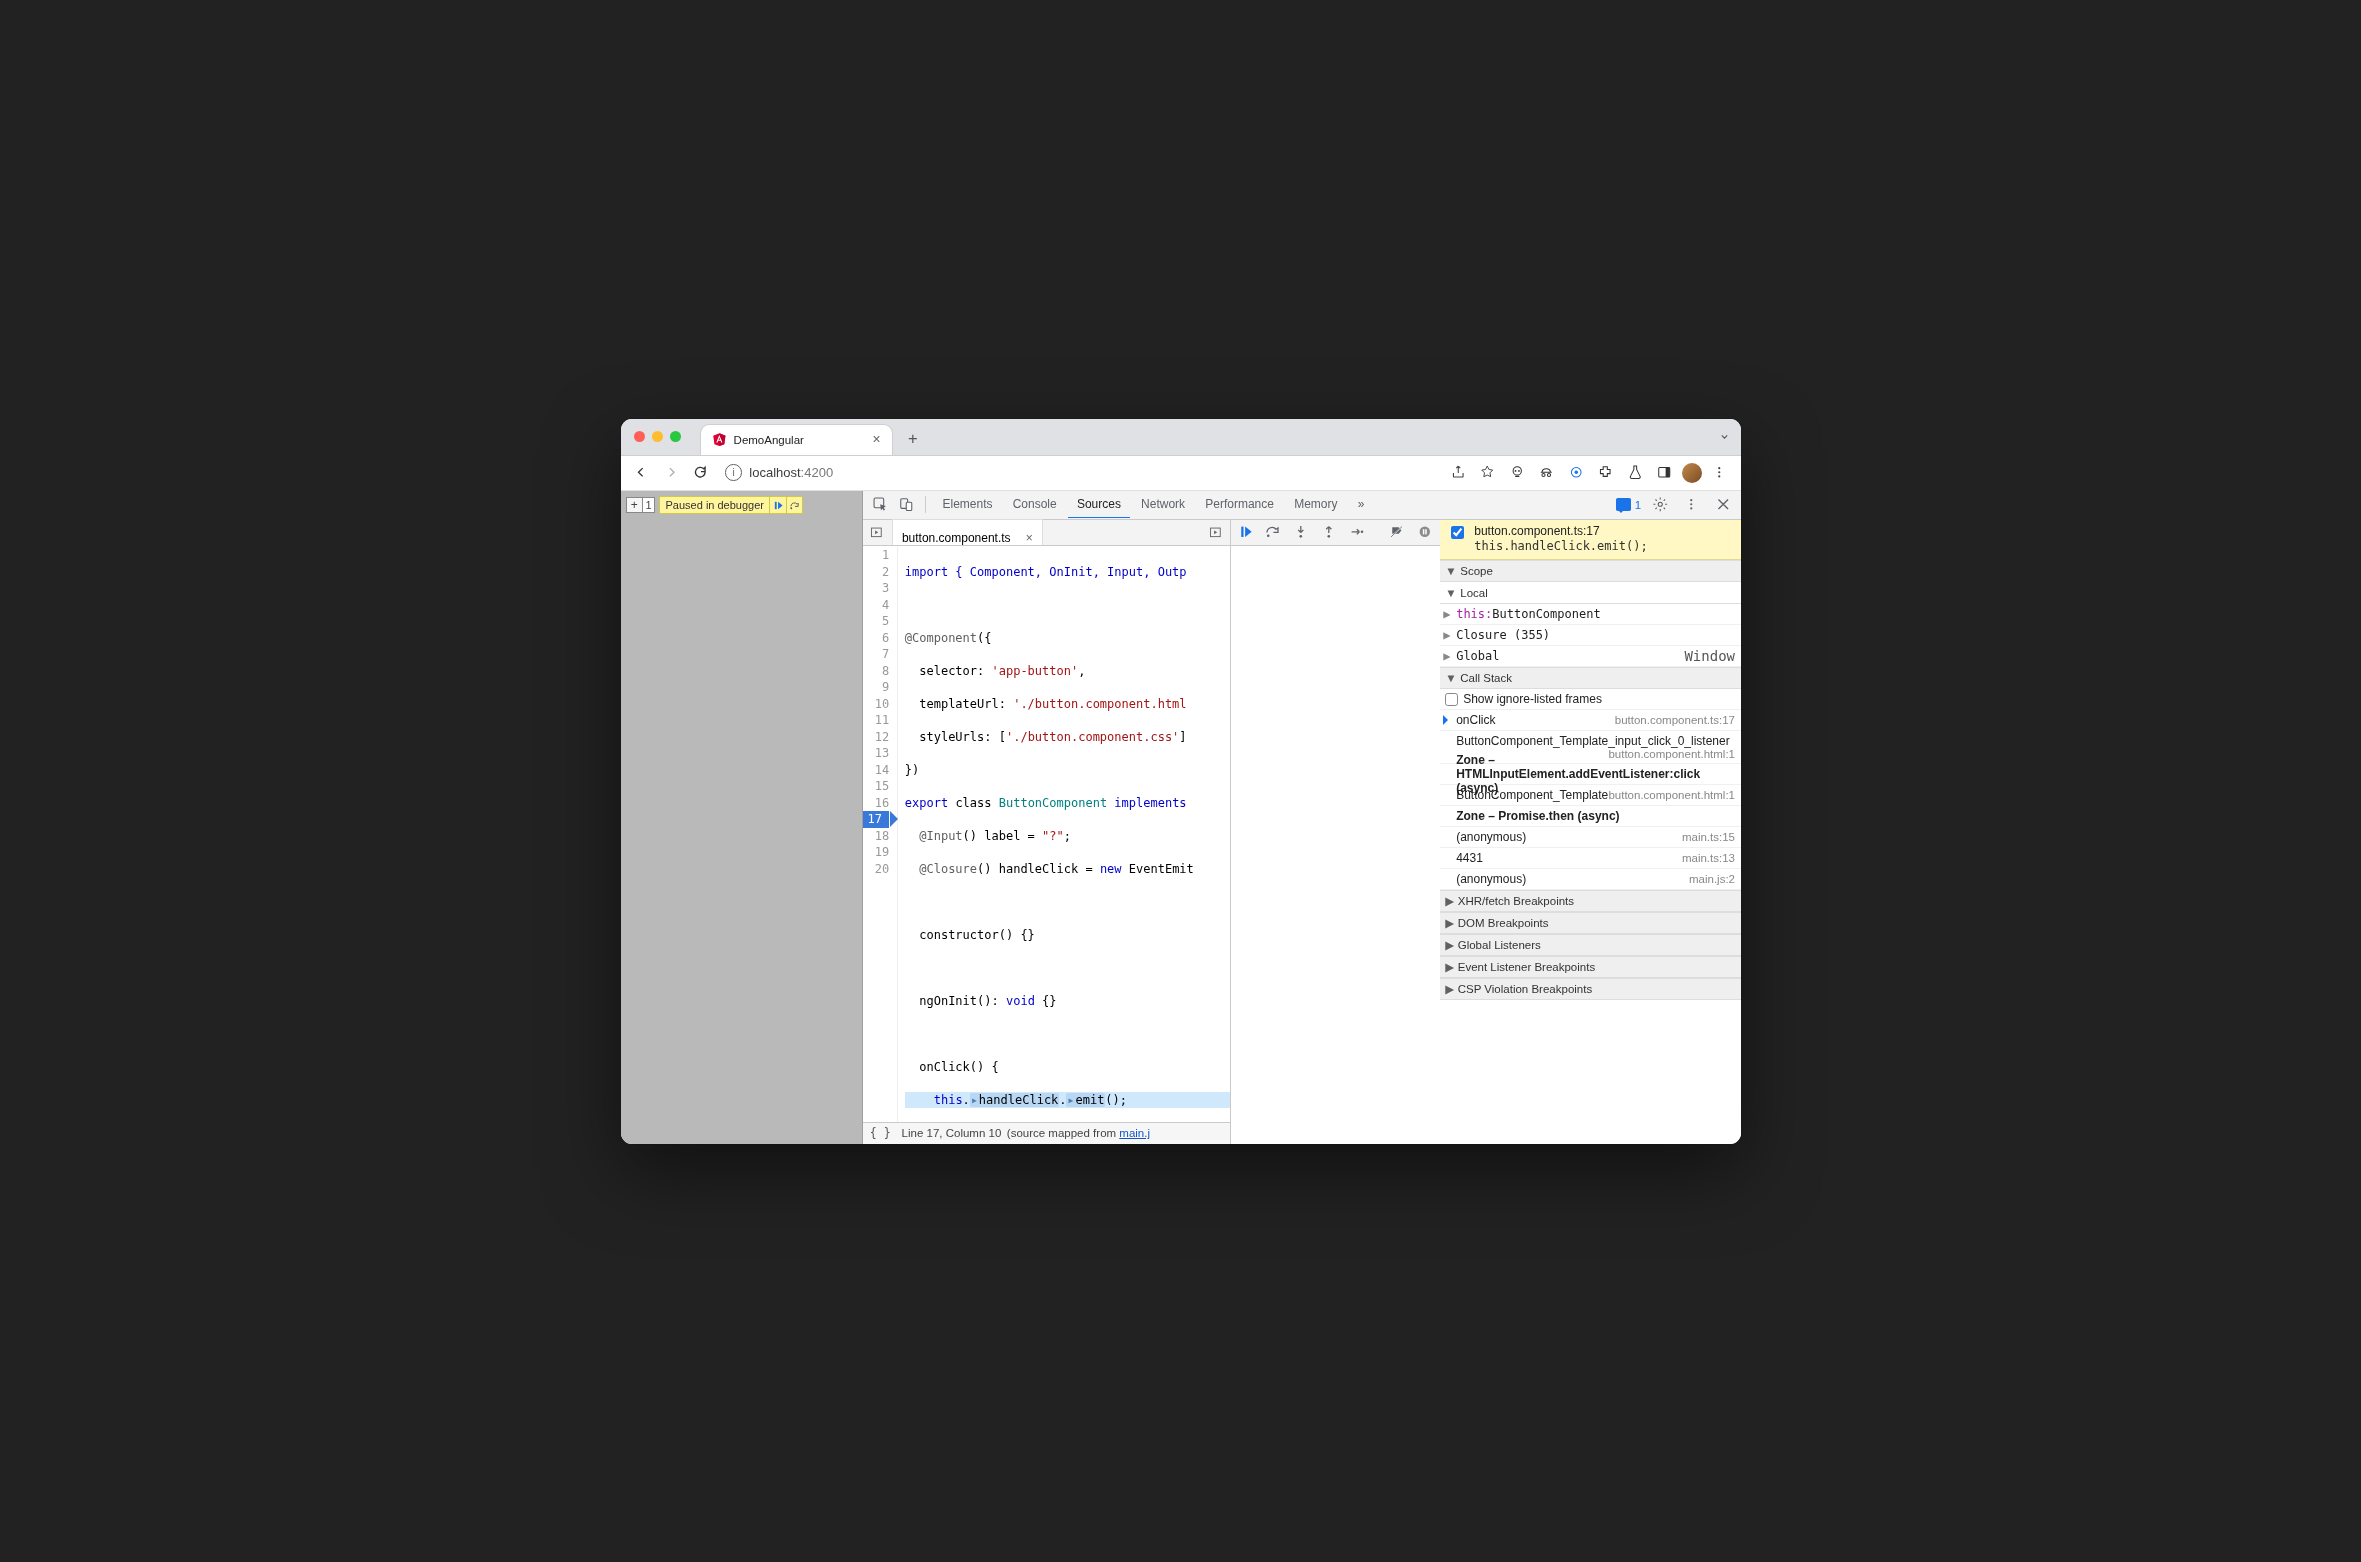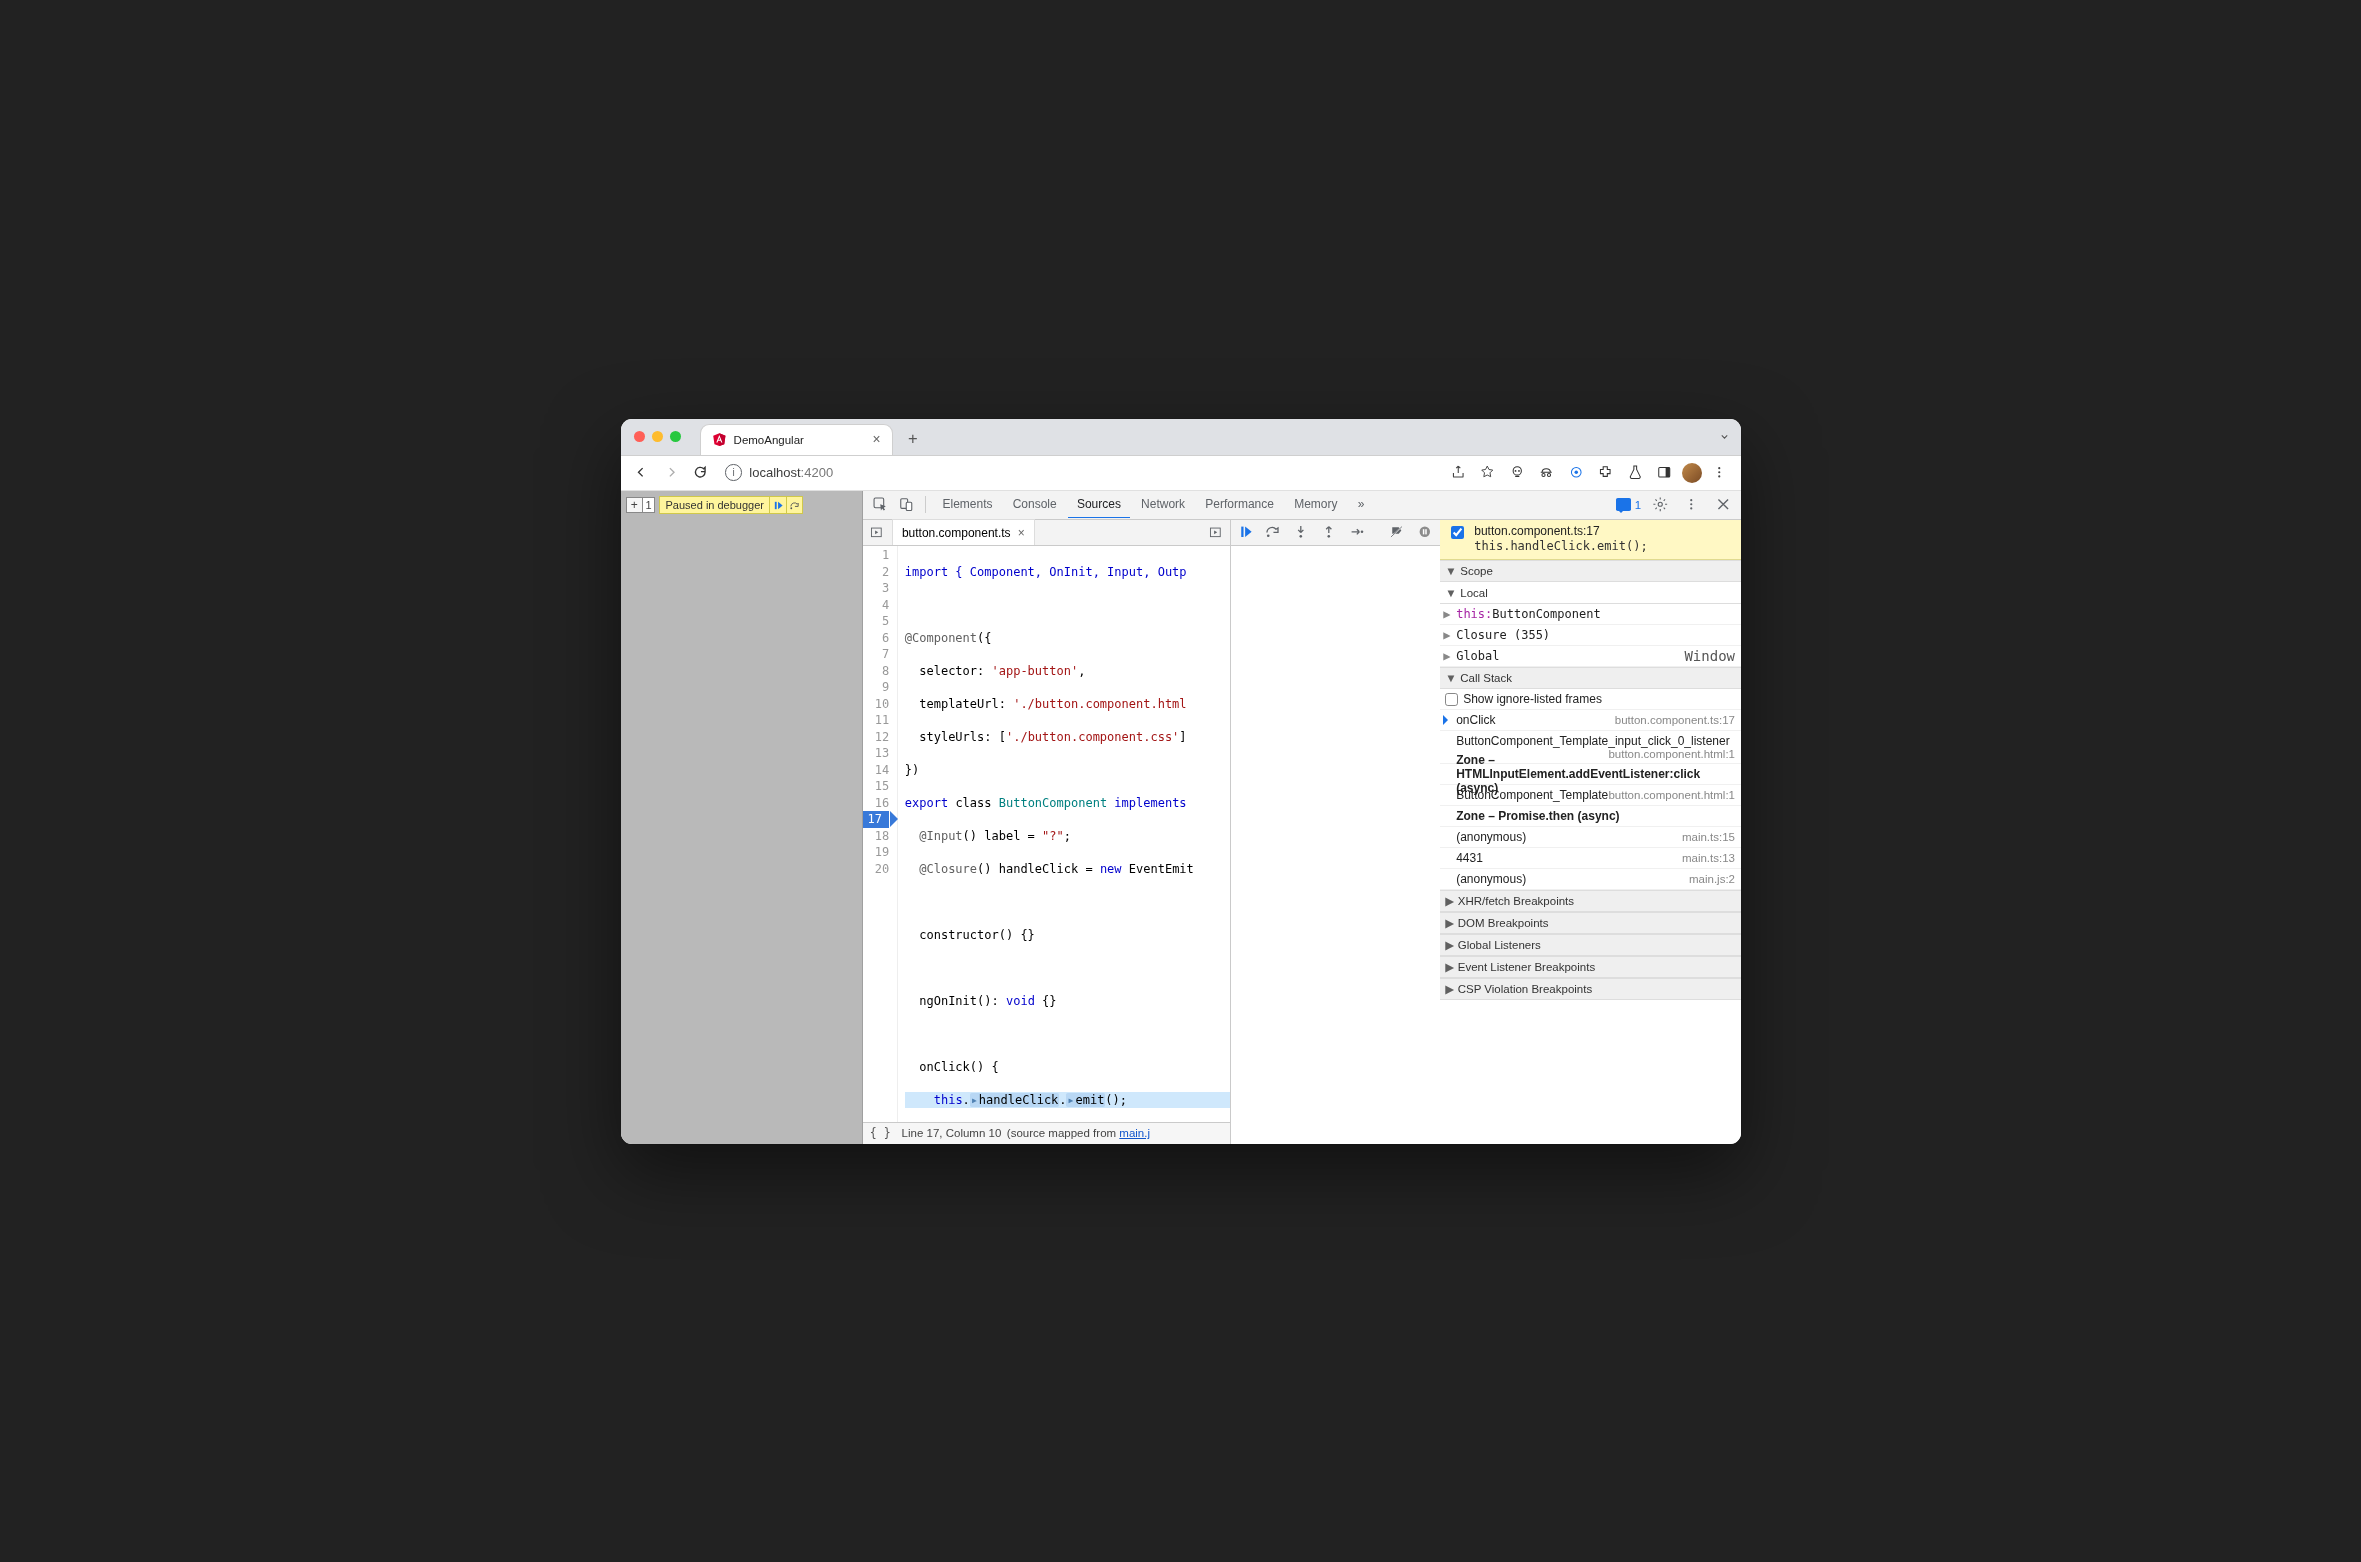--- a/index.html
+++ b/index.html
@@ -72,21 +72,21 @@
   .dt-tab.active{color:#202124;border-bottom-color:#1a73e8;font-weight:500}
   .dt-right{margin-left:auto;display:flex;align-items:center;gap:7.3px}
   .issues{display:flex;align-items:center;gap:3.7px;color:#1a73e8;font-size:11.5px}
   .issues .bubble{width:14.7px;height:13px;background:#1a73e8;border-radius:1.8px;position:relative}
   .issues .bubble:after{content:"";position:absolute;bottom:-3.7px;left:2.8px;border:2.8px solid transparent;border-top-color:#1a73e8}
   
   .sources{flex:1;display:flex;min-height:0}
   .editor-col{flex:0 0 368px;display:flex;flex-direction:column;border-right:0.9px solid var(--devtools-border);min-width:0}
   .ed-tabs{height:26px;border-bottom:0.9px solid var(--devtools-border);display:flex;align-items:center;padding:0 3.7px;gap:5.5px;background:#f3f3f3}
   .ed-tabs .navico{width:20px;height:20px;display:flex;align-items:center;justify-content:center;color:#5f6368}
-  .file-tab{height:26px;display:flex;align-items:center;gap:7px;padding:0 9.2px;font-size:12px;background:#fff;border:0.9px solid #ddd;border-bottom:none;margin-bottom:-0.9px}
+  .file-tab{height:26px;display:flex;align-items:flex-end;gap:15px;padding:0 9.2px;font-size:12px;background:#fff;border:0.9px solid #ddd;border-bottom:none;margin-bottom:-0.9px}
   .spacer{flex:1}
   .code{flex:1;display:flex;font-family:var(--code-font);font-size:12px;line-height:16.5px;overflow:hidden}
   .gutter{width:35px;text-align:right;color:#999;background:#fff;padding:1.8px 7.3px 1.8px 0;border-right:0.9px solid #eee;user-select:none;position:relative}
   .gutter div{height:16.5px}
   .codelines{flex:1;padding:1.8px 0 1.8px 7.3px;white-space:pre;overflow:hidden;position:relative}
   .codelines div{height:16.5px}
   .hl{background:var(--highlight-line)}
   .gut-bp{background:#3879d9;color:#fff;position:relative;padding-right:7.3px}
   .gut-bp:after{content:"";position:absolute;right:-8.3px;top:0;border:8.3px solid transparent;border-left-color:#3879d9;border-right:none}
   .kw{color:#00c}

